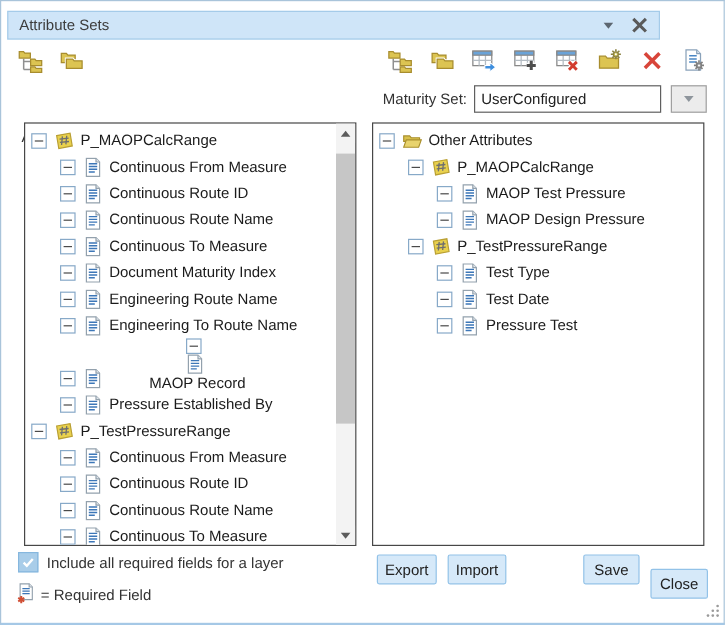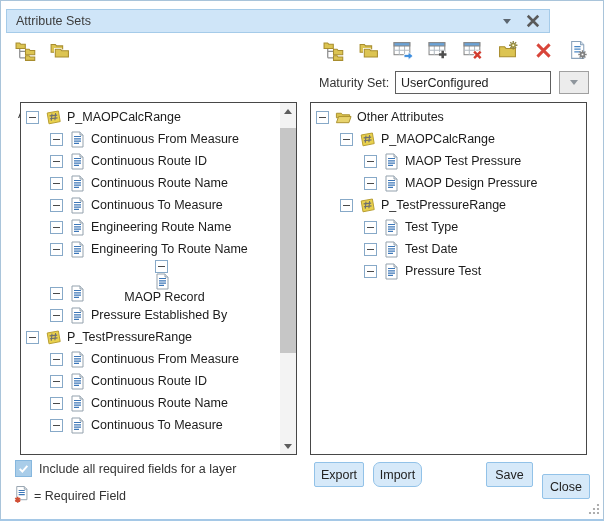--- a/index.html
+++ b/index.html
@@ -76,21 +76,21 @@
               background:#a9cde9; border:1px solid #86b7de;
               display:flex; align-items:center; justify-content:center; padding:0; }
   .checkbox svg { width:13px; height:13px; }
   .checkbox-label { position:absolute; left:38px; top:461px; font-size:12.5px; color:#333; }
   .legend-icon { position:absolute; left:12px; top:484px; width:16px; height:20px; }
   .legend-label { position:absolute; left:33px; top:488px; font-size:12.5px; color:#333; }
 
   .btn { position:absolute; top:461px; height:25px; background:#d6e9f9; border:1px solid #92c2e8;
          border-radius:2px; font-family:inherit; font-size:12.5px; color:#222; }
   .btn-export { left:313px; width:50px; }
-  .btn-import { left:372px; width:49px;border-radius:7px; }
+  .btn-import { left:372px; width:49px; }
   .btn-save   { left:485px; width:47px; }
   .btn-close  { left:541px; width:48px;margin-top:12px; }
 
   .resize-grip { position:absolute; left:586px; top:501px; width:14px; height:14px; }
 </style>
 </head>
 <body>
 
 <div class="window">
 
@@ -279,20 +279,31 @@
         <div class="tree-row" style="padding-left: 29px;">
           <span class="expander"></span>
           <span class="icon">
             <svg viewBox="0 0 17 17">
       <path d="M3 1 h8 l3 3 v12 H3 z" fill="#fff" stroke="#93a1ad"></path>
       <path d="M11 1 v3 h3" fill="#e2e7ec" stroke="#93a1ad"></path>
       <path d="M5 5.5 h7 M5 7.8 h7 M5 10.1 h7 M5 12.4 h5" stroke="#3d77b8" stroke-width="1.2" fill="none"></path>
             </svg>
           </span>
           <span class="tree-label">Continuous To Measure</span>
+        </div>
+        <div class="tree-row" style="padding-left: 29px;">
+          <span class="expander"></span>
+          <span class="icon">
+            <svg viewBox="0 0 17 17">
+      <path d="M3 1 h8 l3 3 v12 H3 z" fill="#fff" stroke="#93a1ad"></path>
+      <path d="M11 1 v3 h3" fill="#e2e7ec" stroke="#93a1ad"></path>
+      <path d="M5 5.5 h7 M5 7.8 h7 M5 10.1 h7 M5 12.4 h5" stroke="#3d77b8" stroke-width="1.2" fill="none"></path>
+            </svg>
+          </span>
+          <span class="tree-label">Document Maturity Index</span>
         </div>
         <div class="tree-row" style="padding-left: 29px;">
           <span class="expander"></span>
           <span class="icon">
             <svg viewBox="0 0 17 17">
       <path d="M3 1 h8 l3 3 v12 H3 z" fill="#fff" stroke="#93a1ad"></path>
       <path d="M11 1 v3 h3" fill="#e2e7ec" stroke="#93a1ad"></path>
       <path d="M5 5.5 h7 M5 7.8 h7 M5 10.1 h7 M5 12.4 h5" stroke="#3d77b8" stroke-width="1.2" fill="none"></path>
             </svg>
           </span>

